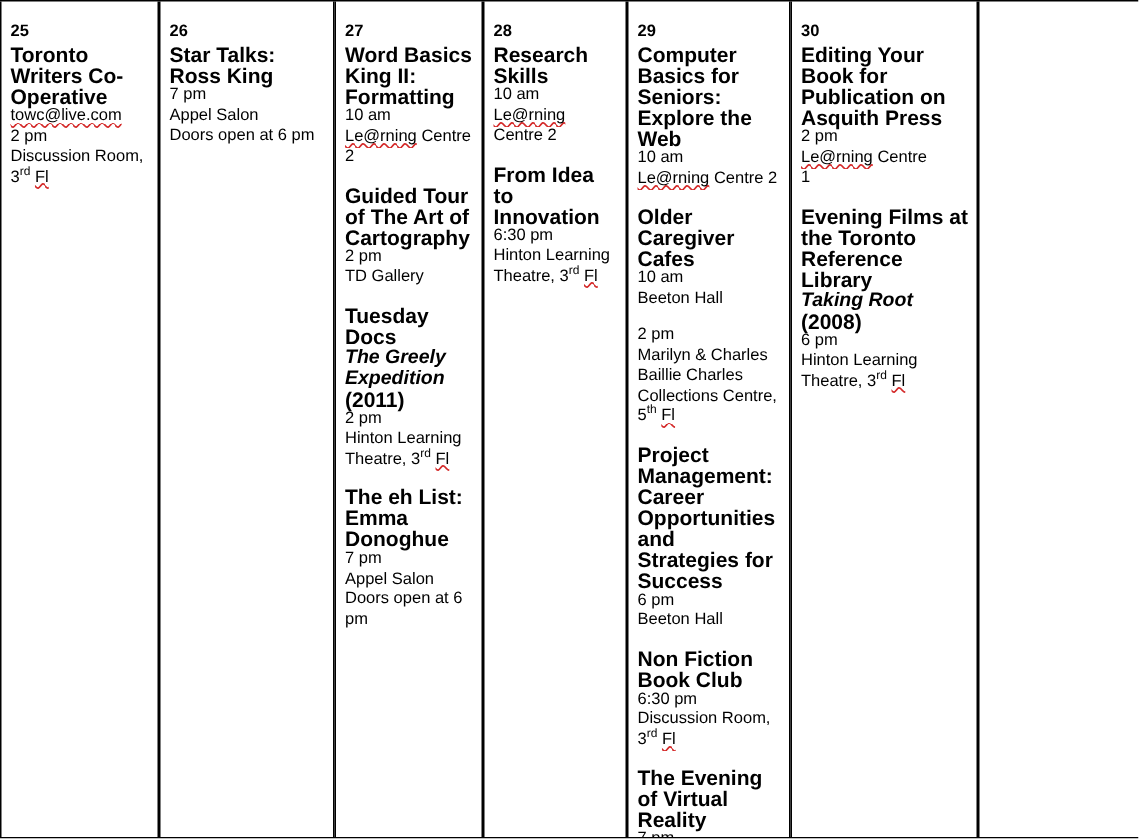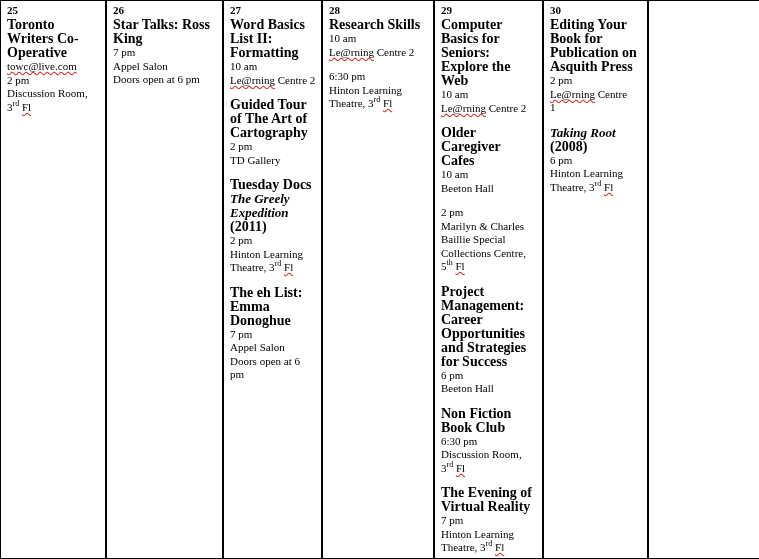--- a/index.html
+++ b/index.html
@@ -19,32 +19,31 @@
     width: 759px;
     height: 559px;
     box-sizing: border-box;
     border-top: 1px solid #000;
     border-bottom: 1px solid #000;
   }
   .day-cell {
     box-sizing: border-box;
     border-left: 1px solid #000;
     border-right: 1px solid #000;
-    padding: 3px 5px 3px 6px;
+    padding: 14px 5px 3px 6px;
     overflow: hidden;
     position: relative;
-    font-family: Liberation Serif, serif;
   }
   
   .col-0 { width: 106px; }
   .col-1 { width: 117px; }
   .col-2 { width: 99px; }
-  .col-3 { width: 112px; }
+  .col-3 { width: 96px; }
   .col-4 { width: 109px; }
-  .col-5 { width: 105px; }
+  .col-5 { width: 125px; }
   .col-6 { width: 97px; border-right: none; }
 
   .day-number {
     font-size: 11px;
     font-weight: bold;
     line-height: 13px;
     margin-bottom: 1px;
   }
   .event {
     margin-bottom: 11px;
@@ -102,21 +101,21 @@
       <div class="event-line">7 pm</div>
       <div class="event-line">Appel Salon</div>
       <div class="event-line">Doors open at 6 pm</div>
     </div>
   </div>
 
   <div class="day-cell col-2">
     <div class="day-number">27</div>
 
     <div class="event">
-      <div class="event-title">Word Basics List II: Formatting</div>
+      <div class="event-title">Word Basics King II: Formatting</div>
       <div class="event-line">10 am</div>
       <div class="event-line"><span class="spellerr">Le@rning</span> <span>Centre 2</span></div>
     </div>
 
     <div class="event">
       <div class="event-title">Guided Tour of The Art of Cartography</div>
       <div class="event-line">2 pm</div>
       <div class="event-line">TD Gallery</div>
     </div>
 
@@ -140,20 +139,21 @@
   <div class="day-cell col-3">
     <div class="day-number">28</div>
 
     <div class="event">
       <div class="event-title">Research Skills</div>
       <div class="event-line">10 am</div>
       <div class="event-line"><span class="spellerr">Le@rning</span> <span>Centre 2</span></div>
     </div>
 
     <div class="event">
+      <div class="event-title">From Idea to Innovation</div>
       <div class="event-line">6:30 pm</div>
       <div class="event-line">Hinton Learning</div>
       <div class="event-line"><span>Theatre, 3</span><sup>rd</sup> <span class="spellerr">Fl</span></div>
     </div>
   </div>
 
   <div class="day-cell col-4">
     <div class="day-number">29</div>
 
     <div class="event">
@@ -164,21 +164,21 @@
 
     <div class="event">
       <div class="event-title">Older Caregiver Cafes</div>
       <div class="event-line">10 am</div>
       <div class="event-line">Beeton Hall</div>
     </div>
 
     <div class="event">
       <div class="event-line">2 pm</div>
       <div class="event-line">Marilyn &amp; Charles</div>
-      <div class="event-line">Baillie Special</div>
+      <div class="event-line">Baillie Charles</div>
       <div class="event-line">Collections Centre,</div>
       <div class="event-line"><span>5</span><sup>th</sup> <span class="spellerr">Fl</span></div>
     </div>
 
     <div class="event">
       <div class="event-title">Project Management: Career Opportunities and Strategies for Success</div>
       <div class="event-line">6 pm</div>
       <div class="event-line">Beeton Hall</div>
     </div>
 
@@ -201,20 +201,21 @@
     <div class="day-number">30</div>
 
     <div class="event">
       <div class="event-title">Editing Your Book for Publication on Asquith Press</div>
       <div class="event-line">2 pm</div>
       <div class="event-line"><span class="spellerr">Le@rning</span> <span>Centre</span></div>
       <div class="event-line">1</div>
     </div>
 
     <div class="event">
+      <div class="event-title">Evening Films at the Toronto Reference Library</div>
       <div class="event-subtitle">Taking Root</div>
       <div class="event-title">(2008)</div>
       <div class="event-line">6 pm</div>
       <div class="event-line">Hinton Learning</div>
       <div class="event-line"><span>Theatre, 3</span><sup>rd</sup> <span class="spellerr">Fl</span></div>
     </div>
   </div>
 
   <div class="day-cell col-6"></div>
 

